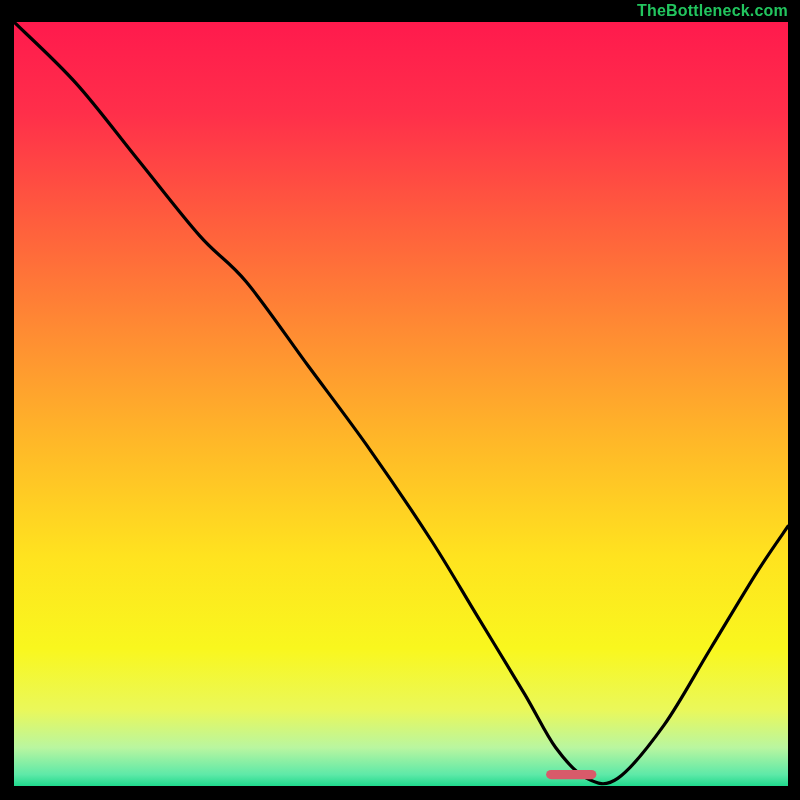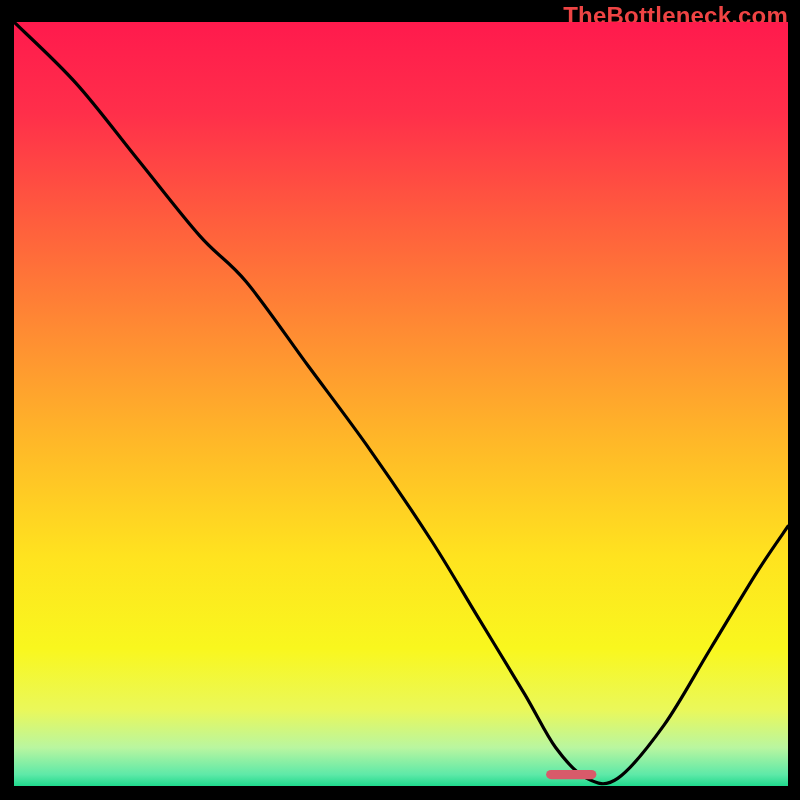--- a/index.html
+++ b/index.html
@@ -23,23 +23,23 @@
     left: 0;
     top: 0;
     width: 774px;
     height: 764px;
   }
   .watermark {
     position: absolute;
     top: 2px;
     right: 12px;
     font-family: Arial, Helvetica, sans-serif;
-    font-size: 24px;
+    font-size: 16px;
     font-weight: 600;
-    color: #ef4444;
+    color: #22c55e;
     letter-spacing: 0.2px;
     user-select: none;
   }
   svg {
     display: block;
   }
 </style>
 </head>
 <body>
 

